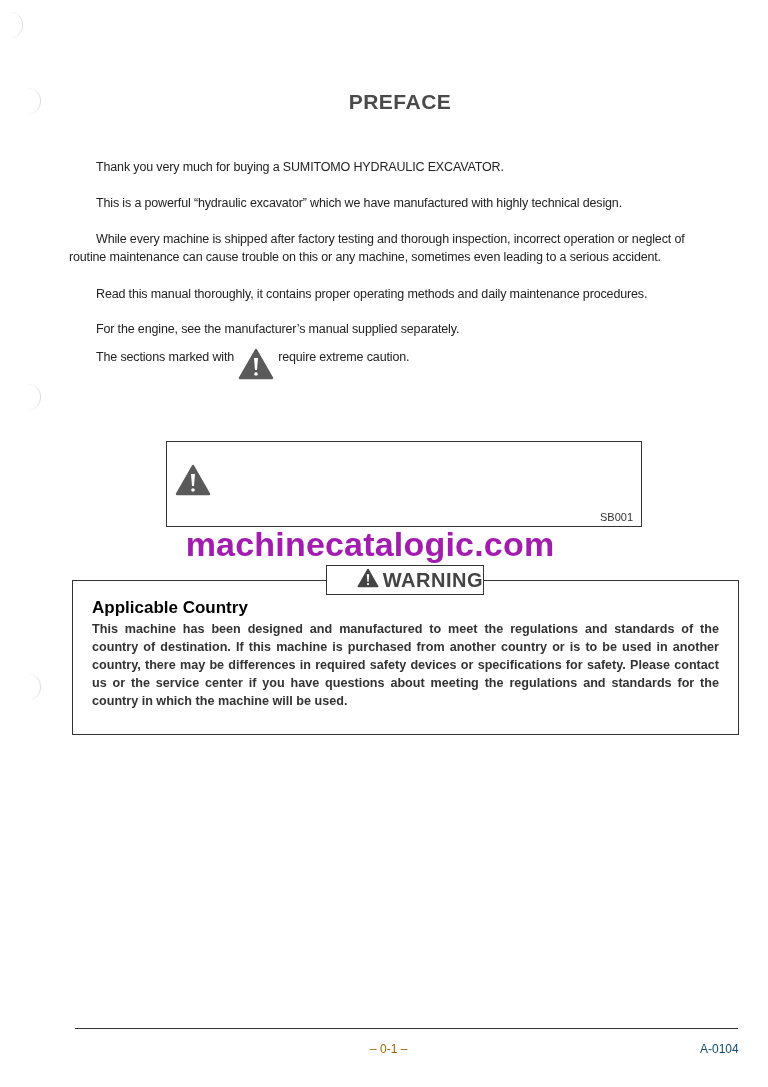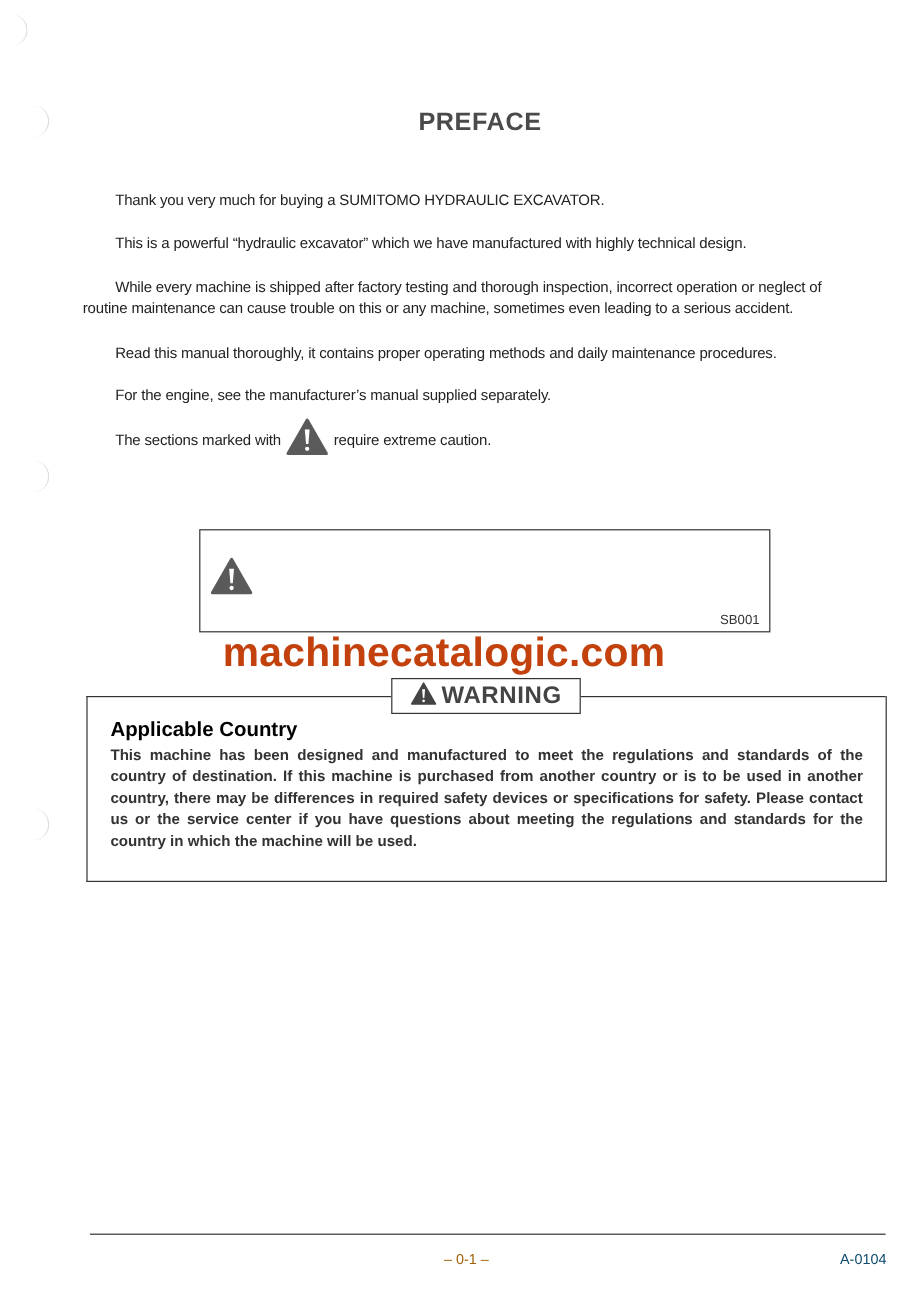--- a/index.html
+++ b/index.html
@@ -12,26 +12,26 @@
              color: #4a4a4a; letter-spacing: 0.5px; font-family: "Liberation Sans", sans-serif; }
     .para { font-size: 12.5px; color: #222; line-height: 19px; font-family: "Liberation Sans", sans-serif;
             letter-spacing: -0.15px; }
     .sym { display: inline-block; vertical-align: middle; margin: 0 4px; }
     .attn-box { left: 166px; top: 441px; width: 474px; height: 84px; border: 1px solid #333; }
     .attn-icon { left: 8px; top: 22px; }
     .attn-text { left: 56px; top: 3px; width: 414px; font-size: 12.8px; font-weight: bold; font-style: italic;
                  line-height: 16px; color: #2a2a2a; text-align: justify; }
     .attn-code { right: 8px; bottom: 3px; font-size: 11px; color: #333; }
     .watermark { left: 0; width: 740px; top: 525px; text-align: center; font-size: 34px; font-weight: bold;
-                 color: #c2410c; letter-spacing: 0.2px; }
+                 color: #a21caf; letter-spacing: 0.2px; }
     .warn-box { left: 72px; top: 580px; width: 665px; height: 154px; border: 1px solid #333; border-top: none; }
     .warn-line-l { left: 72px; top: 580px; width: 254px; border-top: 1px solid #333; }
     .warn-line-r { left: 483px; top: 580px; width: 255px; border-top: 1px solid #333; }
     .warn-head { left: 326px; top: 565px; width: 156px; height: 28px; border: 1px solid #333; background: #fff;
-                 display: flex; align-items: center; justify-content: center; gap: 4px; }
+                 display: flex; align-items: center; justify-content: flex-end; gap: 4px; }
     .warn-head-label { font-size: 20px; font-weight: bold; color: #444; letter-spacing: 0.5px; }
     .warn-title { left: 92px; top: 598px; font-size: 17px; font-weight: bold; color: #000000; }
     .warn-text { left: 92px; top: 620px; width: 627px; font-size: 12.6px; font-weight: bold; color: #333;
                  line-height: 18px; text-align: justify; }
     .footer-rule { left: 75px; top: 1028px; width: 663px; border-top: 1.5px solid #333; }
     .page-num { left: 370px; top: 1042px; font-size: 12px; color: #a16207; }
     .doc-code { left: 700px; top: 1042px; font-size: 12px; color: #0c4a6e; }
   </style>
 </head>
 <body>
@@ -43,21 +43,21 @@
 
 <div class="abs title">PREFACE</div>
 
 <div class="abs para" style="left:96px; top:158px;">Thank you very much for buying a SUMITOMO  HYDRAULIC  EXCAVATOR.</div>
 <div class="abs para" style="left:96px; top:194px;">This is a powerful “hydraulic excavator” which we have manufactured with highly technical design.</div>
 <div class="abs para" style="left:96px; top:230px;">While every machine is shipped after factory testing and thorough inspection, incorrect operation or neglect of</div>
 <div class="abs para" style="left:69px; top:248px;">routine maintenance can cause trouble on this or any machine, sometimes even leading to a serious accident.</div>
 <div class="abs para" style="left:96px; top:285px;">Read this manual thoroughly, it contains proper operating methods and daily maintenance procedures.</div>
 <div class="abs para" style="left:96px; top:320px;">For the engine, see the manufacturer’s manual supplied separately.</div>
 
-<div class="abs para" style="left:96px; top:348px; display:flex; align-items:center;">
+<div class="abs para" style="left:96px; top:348px; display:flex; align-items:flex-start;">
   <span>The sections marked with</span>
   <span class="sym">
     <svg width="36" height="32" viewBox="0 0 36 32">
       <path d="M18 2 L34 30 L2 30 Z" fill="#5a5a5a" stroke="#5a5a5a" stroke-width="2.5" stroke-linejoin="round"></path>
       <path d="M16 10 L20 10 L19 22 L17 22 Z" fill="#fff"></path>
       <circle cx="18" cy="26" r="1.8" fill="#fff"></circle>
     </svg>
   </span>
   <span>require extreme caution.</span>
 </div>

